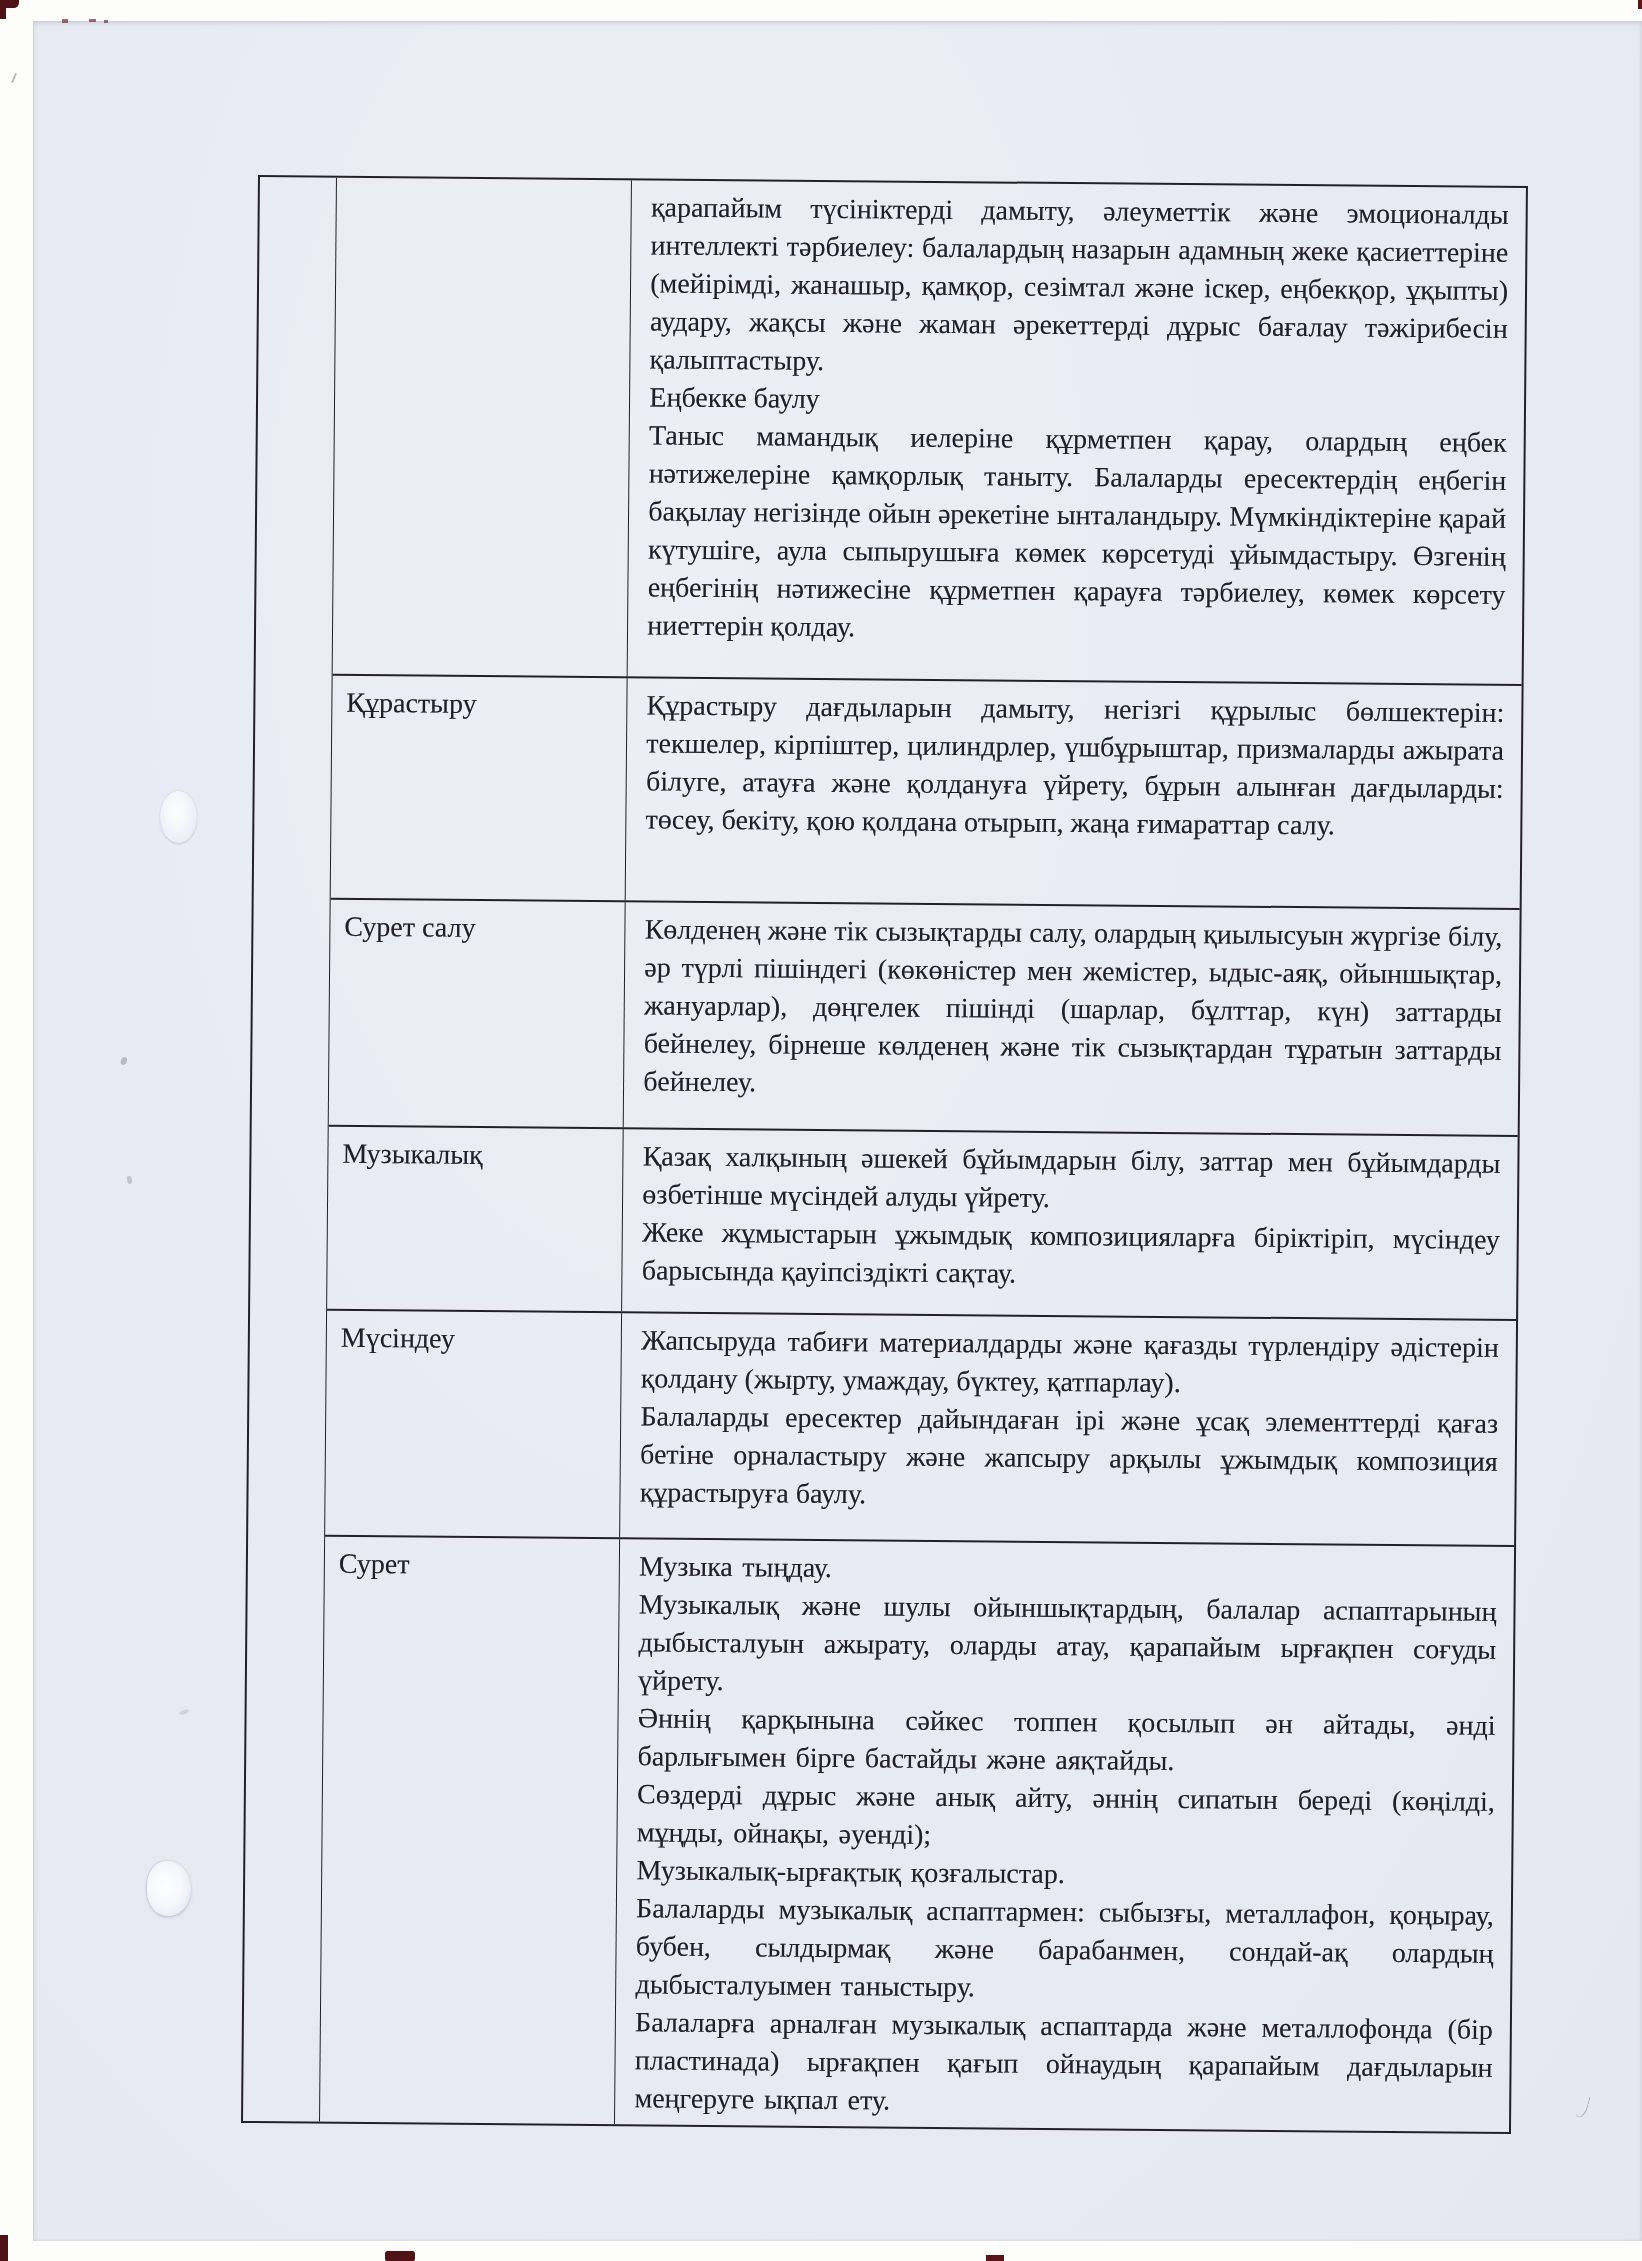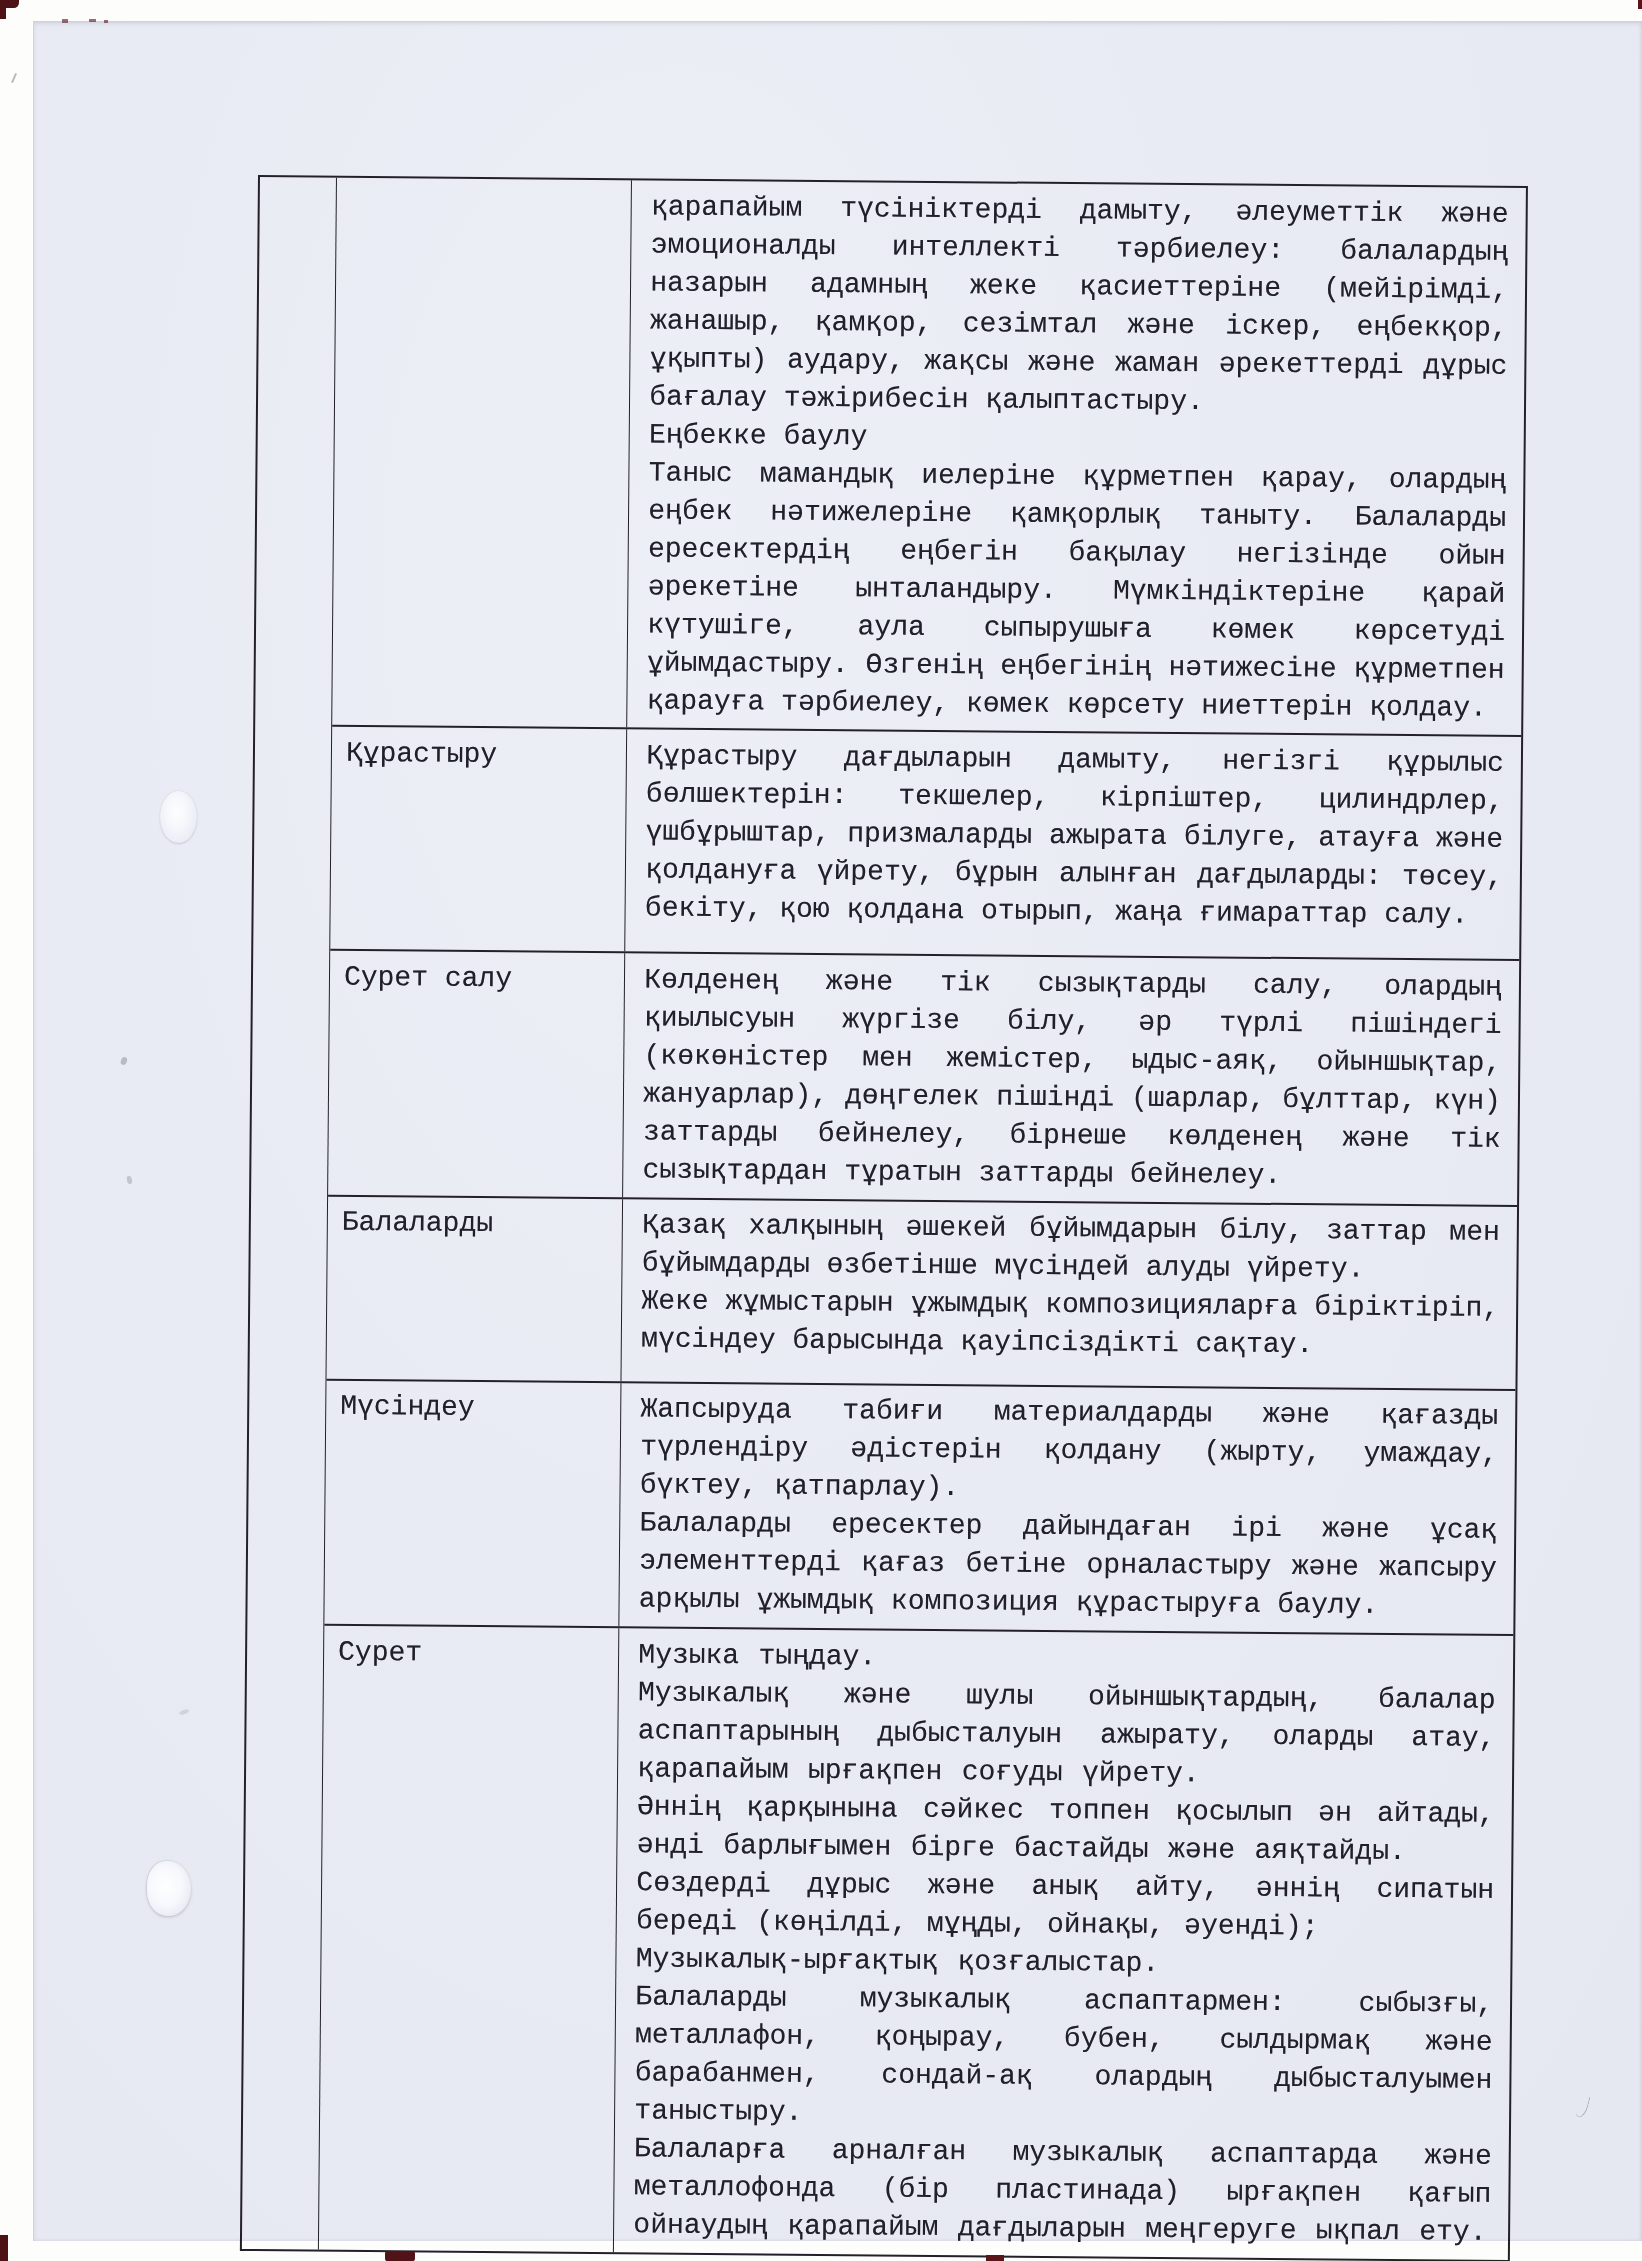--- a/index.html
+++ b/index.html
@@ -7,21 +7,20 @@
     width:1643px;height:2261px;position:relative;overflow:hidden;
     background:#fdfdfc;
     font-family:"Liberation Serif","DejaVu Serif",serif;
   }
   
   .paper{
     position:absolute;left:33px;top:21px;width:1609px;height:2219px;
     background:radial-gradient(ellipse at 40% 25%, #edeff6 0%, #e9ebf4 45%, #e6e8f1 100%);
     border-left:0.6px solid #d3d4db;border-top:0.6px solid #cfd0d8;
     box-shadow:-1.9px 0 3.9px rgba(150,152,165,.25) inset, 0 1.9px 5.2px rgba(150,152,165,.18) inset;
-    font-family:Liberation Mono, monospace;
   }
   
   .doc-table{
     position:absolute;left:224px;top:153px; 
     width:1270px;min-height:1927px;box-sizing:border-box;
     border:2.6px solid #232029;
     transform:rotate(0.5deg);transform-origin:0 0;
     display:flex;
     color:#201f2a;
     font-size:28px;line-height:38px;
@@ -98,21 +97,21 @@
         <div class="cell-label">
           <span>Сурет салу</span>
         </div>
         <div class="cell-text">
           <p>Көлденең және тік сызықтарды салу, олардың қиылысуын жүргізе білу, әр түрлі пішіндегі (көкөністер мен жемістер, ыдыс-аяқ, ойыншықтар, жануарлар), дөңгелек пішінді (шарлар, бұлттар, күн) заттарды бейнелеу, бірнеше көлденең және тік сызықтардан тұратын заттарды бейнелеу.</p>
         </div>
       </div>
 
       <div class="trow r4">
         <div class="cell-label">
-          <span>Балаларды</span>
+          <span>Музыкалық</span>
         </div>
         <div class="cell-text">
           <p>Қазақ халқының әшекей бұйымдарын білу, заттар мен бұйымдарды өзбетінше мүсіндей алуды үйрету.</p>
           <p>Жеке жұмыстарын ұжымдық композицияларға біріктіріп, мүсіндеу барысында қауіпсіздікті сақтау.</p>
         </div>
       </div>
 
       <div class="trow r5">
         <div class="cell-label">
           <span>Мүсіндеу</span>

